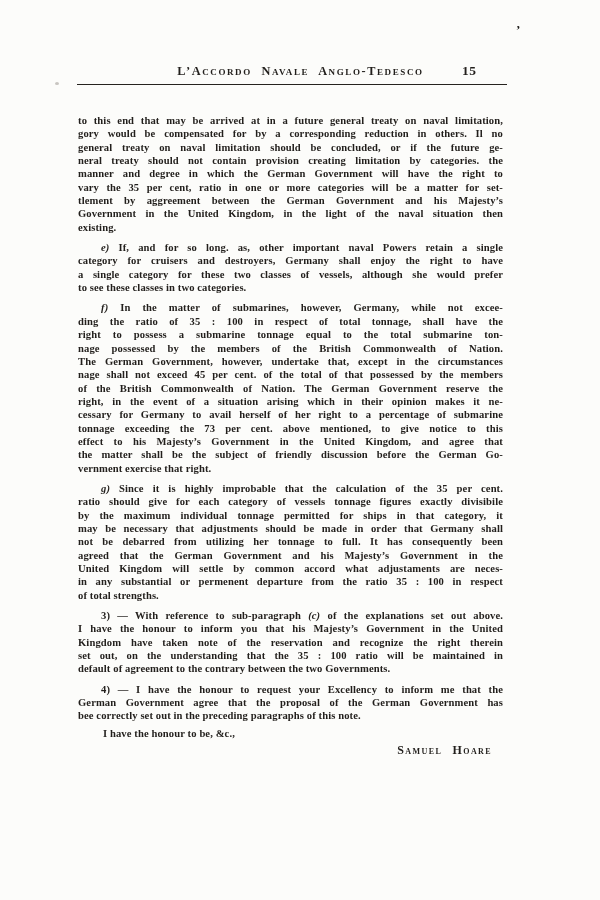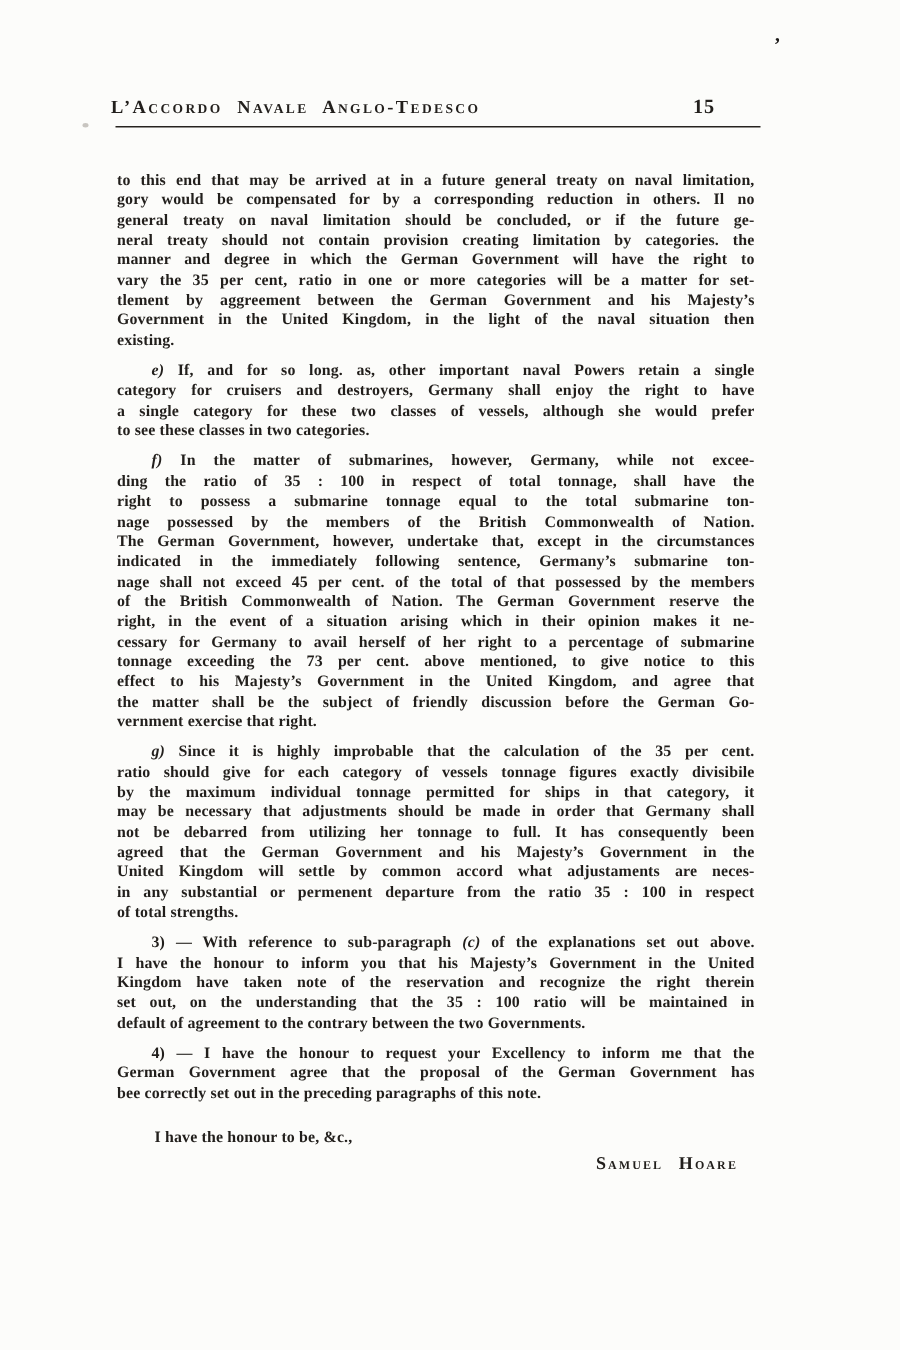--- a/index.html
+++ b/index.html
@@ -10,21 +10,22 @@
   }
   .page {
     position: relative;
     width: 600px; height: 900px;
     background: #fcfcfa;
     color: #221f1c;
     overflow: hidden;
   }
   .header-title {
     position: absolute;
-    top: 64px; left: 74px; width: 425px;
+    top: 64px; left: 88px; width: 425px;
+    text-align: center;
     font-variant: small-caps;
     font-weight: bold;
     font-size: 12.3px;
     letter-spacing: 1.6px;
     word-spacing: 5px;
     white-space: nowrap;
   }
   .page-number {
     position: absolute;
     top: 63px; left: 462px; width: 38px;
@@ -64,21 +65,21 @@
     line-height: 13.35px;
     height: 13.35px;
     letter-spacing: 0.1px;
     text-align: justify;
     text-align-last: justify;
     overflow: hidden;
     white-space: normal;
   }
   .line.last { text-align: left; text-align-last: left; }
   .line.indent { text-indent: 23px; }
-  .para.closing { margin-top: 16px; }
+  .para.closing { margin-top: 4px; }
   .para.closing .line { text-align: left; text-align-last: left; text-indent: 25px; }
   .para.signature { margin-top: 3px; }
   .para.signature .line {
     text-align: center; text-align-last: right;
     font-variant: small-caps;
     font-size: 12px;
     letter-spacing: 1.4px;
     word-spacing: 6px;
     padding-right: 11px;
     height: 15px; line-height: 15px;
@@ -112,21 +113,20 @@
         <div class="line">category for cruisers and destroyers, Germany shall enjoy the right to have</div>
         <div class="line">a single category for these two classes of vessels, although she would prefer</div>
         <div class="line last">to see these classes in two categories.</div>
       </div>
       <div class="para normal">
         <div class="line indent"><i>f)</i> In the matter of submarines, however, Germany, while not excee-</div>
         <div class="line">ding the ratio of 35 : 100 in respect of total tonnage, shall have the</div>
         <div class="line">right to possess a submarine tonnage equal to the total submarine ton-</div>
         <div class="line">nage possessed by the members of the British Commonwealth of Nation.</div>
         <div class="line">The German Government, however, undertake that, except in the circumstances</div>
-        <div class="line">indicated in the immediately following sentence, Germany’s submarine ton-</div>
         <div class="line">nage shall not exceed 45 per cent. of the total of that possessed by the members</div>
         <div class="line">of the British Commonwealth of Nation. The German Government reserve the</div>
         <div class="line">right, in the event of a situation arising which in their opinion makes it ne-</div>
         <div class="line">cessary for Germany to avail herself of her right to a percentage of submarine</div>
         <div class="line">tonnage exceeding the 73 per cent. above mentioned, to give notice to this</div>
         <div class="line">effect to his Majesty’s Government in the United Kingdom, and agree that</div>
         <div class="line">the matter shall be the subject of friendly discussion before the German Go-</div>
         <div class="line last">vernment exercise that right.</div>
       </div>
       <div class="para normal">

